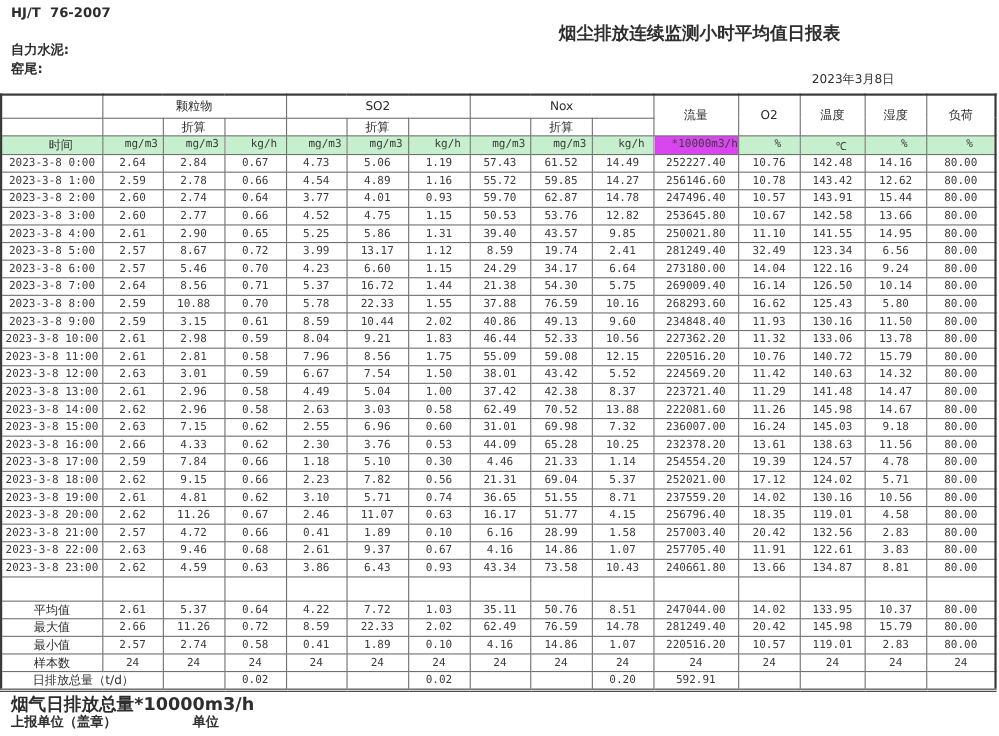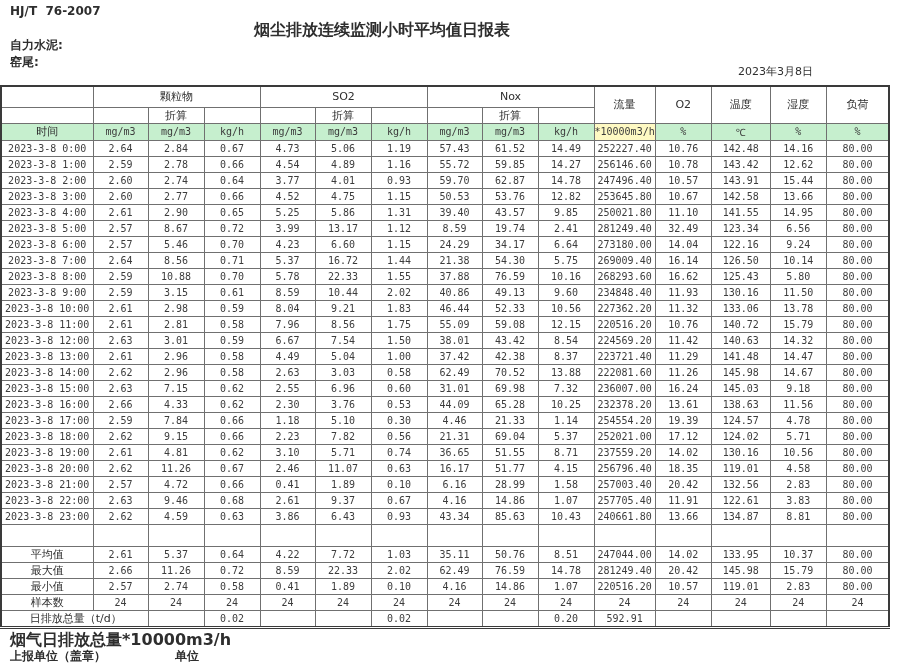--- a/index.html
+++ b/index.html
@@ -2,40 +2,40 @@
 <html><head>
 <meta charset="utf-8">
 <style>
   * { box-sizing: border-box; }
   html,body { margin:0; padding:0; }
   body {
     width:908px; height:669px; background:#ffffff; position:relative;
     font-family:"DejaVu Sans", sans-serif; color:#2e2e2e; overflow:hidden;
   }
   .hdr-code { position:absolute; top:4px; left:10px; font-weight:bold; font-size:12px; white-space:pre; }
-  .title    { position:absolute; top:20px; left:0; width:764px; text-align:center; font-weight:bold; font-size:16px; }
+  .title    { position:absolute; top:20px; left:0; width:764px; text-align:right; font-weight:bold; font-size:16px; }
   .company  { position:absolute; top:37px; left:10px; font-weight:bold; font-size:12px; }
   .site     { position:absolute; top:54px; left:10px; font-weight:bold; font-size:12px; }
   .date     { position:absolute; top:64px; left:738px; font-size:11px; }
 
   table.report {
     position:absolute; top:85px; left:0;
     border-collapse:collapse; table-layout:fixed;
     border:2px solid #3a3a3a;
   }
   td {
     border:1px solid #707070; text-align:center; padding:0;
     overflow:hidden; white-space:nowrap;
     font-size:10px; font-family:"DejaVu Sans Mono", monospace;
     color:#3c3c3c;
   }
   td.cn { font-family:"DejaVu Sans", sans-serif; font-size:11px; color:#2e2e2e; }
   tr.hrow1 td { height:21px; }
   tr.hrow2 td { height:14px; }
-  tr.units-row td { height:17px; }
+  tr.units-row td { height:17px;padding-left:16px; }
   tr.row-data td { height:16px; }
   tr.spacer-row td { height:22px; }
   tr.total-row td { border-bottom:3px double #3a3a3a;text-align:center; }
   td.left-label { text-align:left; padding-left:2px; }
 
   .f1 { position:absolute; top:630px; left:10px; font-size:16px; font-weight:bold; }
   .f2 { position:absolute; top:648px; left:10px; font-size:12px; font-weight:bold; }
   .f3 { position:absolute; top:648px; left:175px; font-size:12px; font-weight:bold; }
 </style>
 </head>
@@ -93,21 +93,21 @@
       <td class="cn" style="background-color: rgb(198, 239, 206);">时间</td>
       <td style="background-color: rgb(198, 239, 206);">mg/m3</td>
       <td style="background-color: rgb(198, 239, 206);">mg/m3</td>
       <td style="background-color: rgb(198, 239, 206);">kg/h</td>
       <td style="background-color: rgb(198, 239, 206);">mg/m3</td>
       <td style="background-color: rgb(198, 239, 206);">mg/m3</td>
       <td style="background-color: rgb(198, 239, 206);">kg/h</td>
       <td style="background-color: rgb(198, 239, 206);">mg/m3</td>
       <td style="background-color: rgb(198, 239, 206);">mg/m3</td>
       <td style="background-color: rgb(198, 239, 206);">kg/h</td>
-      <td style="background-color: #fef9c3;">*10000m3/h</td>
+      <td style="background-color: #d946ef;">*10000m3/h</td>
       <td style="background-color: rgb(198, 239, 206);">%</td>
       <td style="background-color: rgb(198, 239, 206);">℃</td>
       <td style="background-color: rgb(198, 239, 206);">%</td>
       <td style="background-color: rgb(198, 239, 206);">%</td>
     </tr>
   </thead>
   <tbody>
       <tr class="row-data">
         <td>2023-3-8 0:00</td>
         <td>2.64</td>
@@ -315,21 +315,21 @@
       <tr class="row-data">
         <td>2023-3-8 12:00</td>
         <td>2.63</td>
         <td>3.01</td>
         <td>0.59</td>
         <td>6.67</td>
         <td>7.54</td>
         <td>1.50</td>
         <td>38.01</td>
         <td>43.42</td>
-        <td>8.54</td>
+        <td>5.52</td>
         <td>224569.20</td>
         <td>11.42</td>
         <td>140.63</td>
         <td>14.32</td>
         <td>80.00</td>
       </tr>
       <tr class="row-data">
         <td>2023-3-8 13:00</td>
         <td>2.61</td>
         <td>2.96</td>
@@ -501,21 +501,21 @@
       </tr>
       <tr class="row-data">
         <td>2023-3-8 23:00</td>
         <td>2.62</td>
         <td>4.59</td>
         <td>0.63</td>
         <td>3.86</td>
         <td>6.43</td>
         <td>0.93</td>
         <td>43.34</td>
-        <td>85.63</td>
+        <td>73.58</td>
         <td>10.43</td>
         <td>240661.80</td>
         <td>13.66</td>
         <td>134.87</td>
         <td>8.81</td>
         <td>80.00</td>
       </tr>
       <tr class="spacer-row">
         <td></td>
         <td></td>

